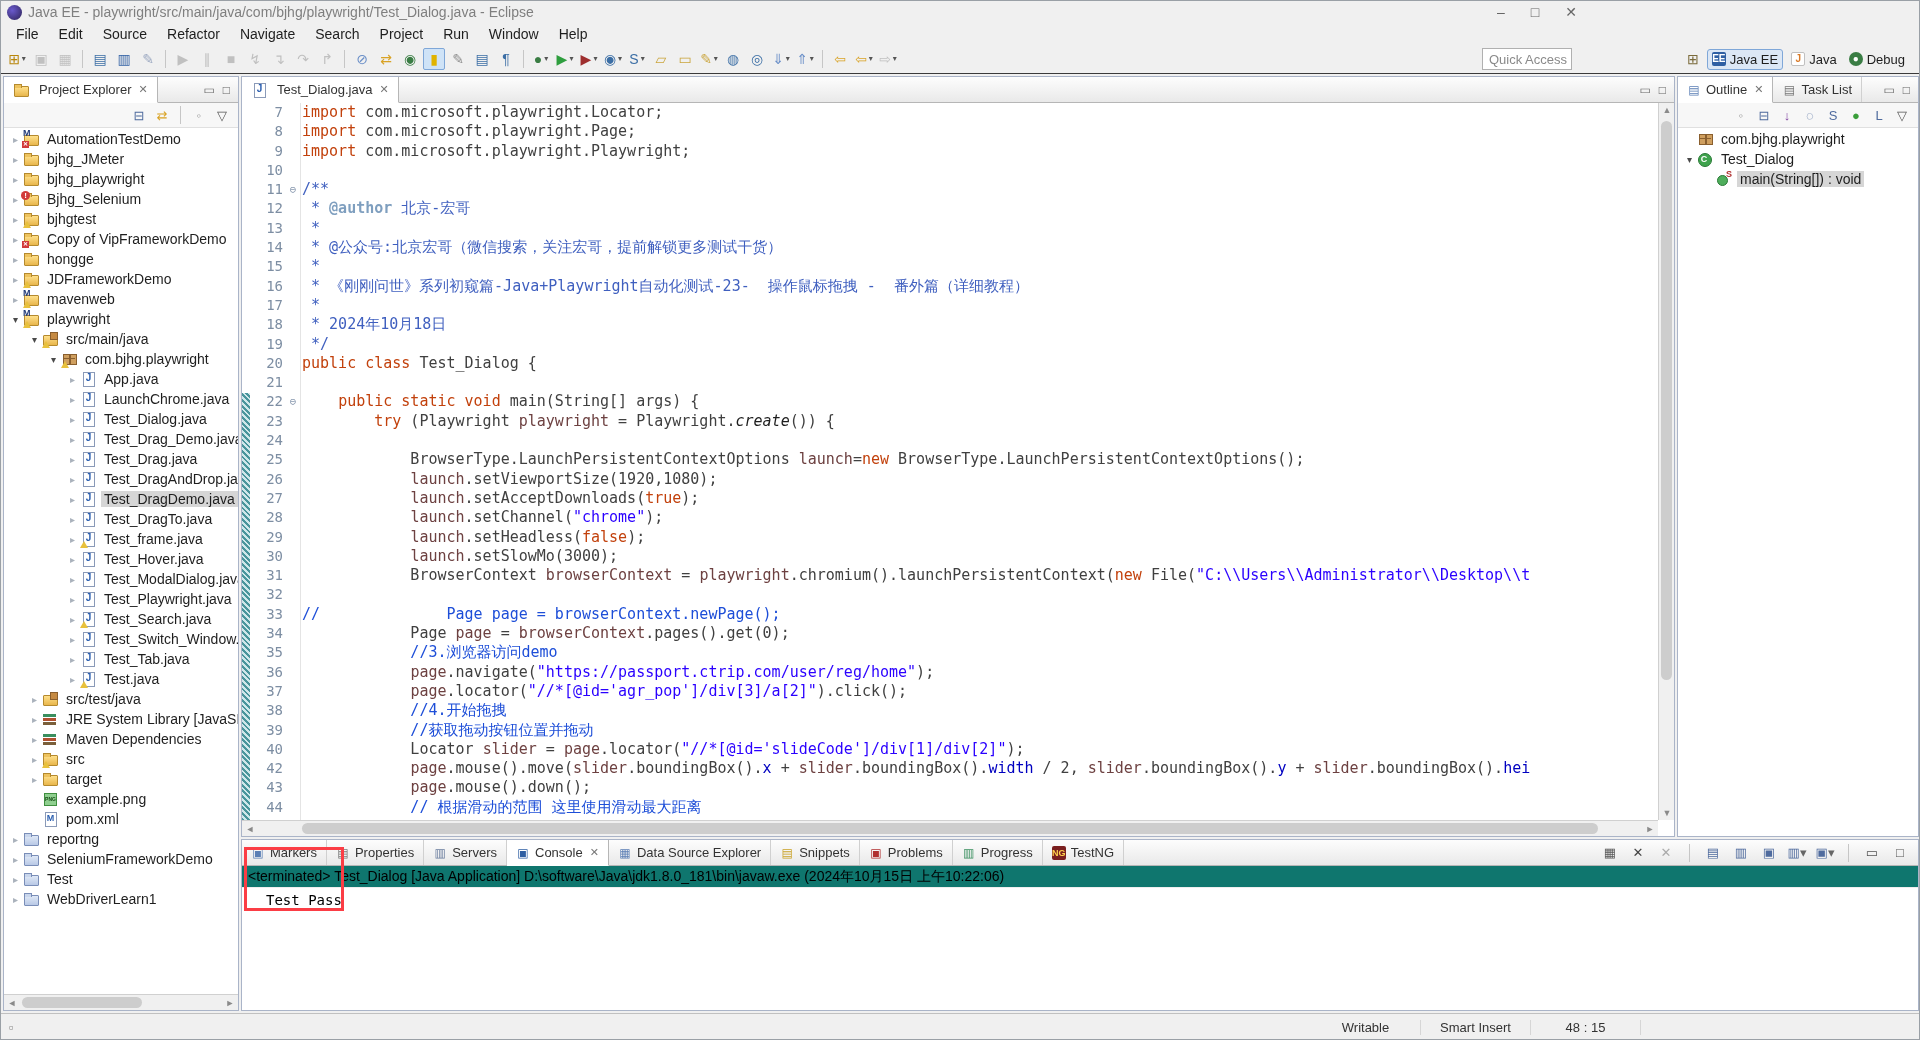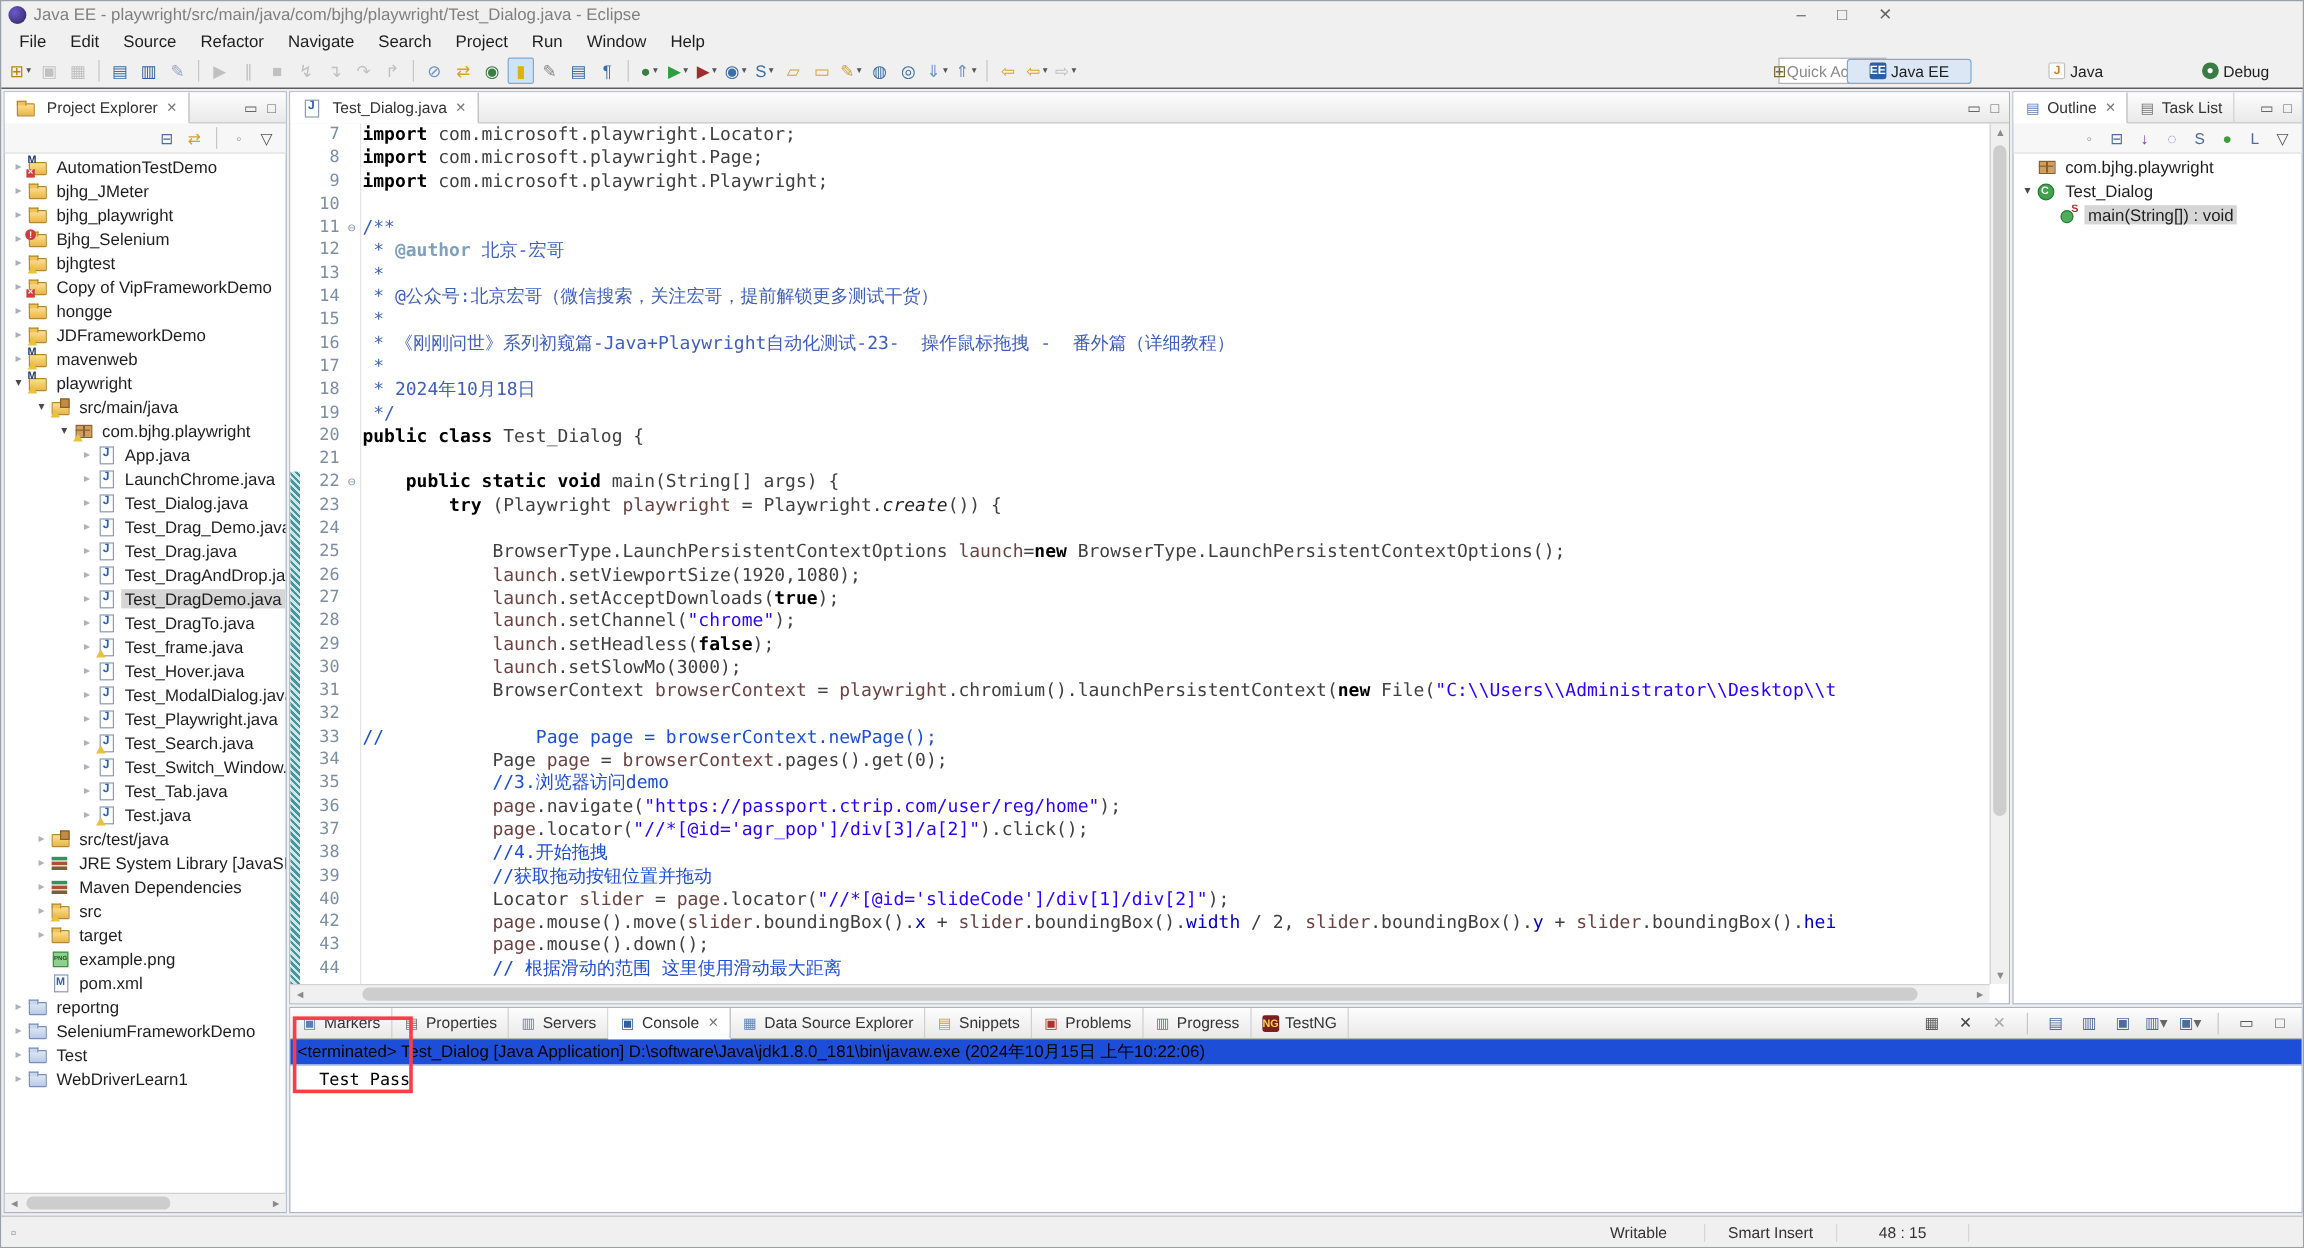--- a/index.html
+++ b/index.html
@@ -17,21 +17,21 @@
   .menubar { position:absolute; left:0; top:22px; width:1920px; height:21px; display:flex; align-items:center; padding-left:6px; gap:2px; }
   .menu-item { padding:2px 9px; color:#1e1e1e; }
   .toolbar { position:absolute; left:0; top:43px; width:1920px; height:30px; display:flex; align-items:center; padding-left:4px; border-bottom:1px solid #3a3a3a; }
   .tbi { display:inline-flex; align-items:center; justify-content:center; min-width:22px; height:22px; margin:0 1px; font-size:14px; border-radius:2px; }
   .tbi.sel { background:#cfe3f7; border:1px solid #7fa7d8; }
   .tbi .dd { font-size:8px; color:#555; margin-left:2px; }
   .tb-sep { width:1px; height:18px; background:#c6c6c6; margin:0 5px; }
   .quick-access { position:absolute; right:347px; top:47px; width:90px; height:22px; border:1px solid #b0b0b0; background:#fff; color:#8a8a8a; font-size:13px; display:flex; align-items:center; padding-left:6px; }
   .persp-bar { position:absolute; right:10px; top:46px; height:24px; display:flex; align-items:center; gap:4px; }
   .persp-open { color:#7a6a3a; font-size:14px; margin-right:4px; }
-  .persp { display:flex; align-items:center; gap:4px; padding:2px 18px; border-radius:3px; font-size:13px;margin-left:42px; }
+  .persp { display:flex; align-items:flex-start; gap:4px; padding:2px 4px; border-radius:3px; font-size:13px; }
   .persp.active { background:#dce7f5; border:1px solid #7fa7d8; }
   .pi { width:14px; height:14px; display:inline-flex; align-items:center; justify-content:center; font-weight:bold; font-size:10px; border-radius:2px; }
   .pi-javaee { background:#2f5fa3; color:#fff; }
   .pi-java { background:#fff; color:#d97b2a; border:1px solid #c0c0c0; }
   .pi-debug { background:#3a7d44; color:#fff; border-radius:50%; }
 
   
   .panel { position:absolute; background:#fff; border:1px solid #aab4c8; }
   .ptabs { height:26px; background:linear-gradient(#fdfdfd,#e9e9e9); border-bottom:1px solid #b6b6b6; display:flex; align-items:stretch; }
   .ptab { display:flex; align-items:center; gap:5px; padding:0 9px; font-size:13px; color:#333; border-right:1px solid #d0d0d0; }
@@ -81,38 +81,38 @@
 
   
   #editor-code { position:absolute; left:0; top:26px; right:16px; bottom:16px; overflow:hidden; background:#fff; }
   .cl { display:flex; height:19.3px; line-height:19.3px; white-space:pre; font-family:"DejaVu Sans Mono",monospace; font-size:15px; }
   .cl .gut { width:44px; flex:0 0 44px; text-align:right; color:#7d8ea3; padding-right:3px; font-size:14px; }
   .cl .fold { width:14px; flex:0 0 14px; color:#8a9ab0; font-size:11px; text-align:center; }
   .cl .src { padding-left:2px; }
   .chgbar { position:absolute; left:0; width:8px; z-index:3;
     background:repeating-linear-gradient(45deg,#49959c 0 2px,#cfe7ea 2px 4px); }
   .gutline { position:absolute; left:58px; top:26px; bottom:16px; width:1px; background:#e4e4e4; }
-  .kw { color:#000000; font-weight:bold; }
+  .kw { color:#c2410c; font-weight:normal; }
   .str { color:#2a00ff; }
   .com { color:#1d4ed8; }
   .jdoc { color:#3f5fbf; }
   .jtag { color:#7f9fbf; font-weight:bold; }
   .var { color:#6d4141; }
   .fld { color:#0000c0; }
   .it { font-style:italic; }
   .pl { color:#404040; }
 
   .vscroll { position:absolute; right:0; top:26px; bottom:16px; width:16px; background:#f0f0f0; border-left:1px solid #d0d0d0; }
   .vscroll .thumb { position:absolute; left:2px; right:2px; top:18px; height:78%; background:#cdcdcd; border-radius:6px; }
   .sarr { position:absolute; color:#8a8a8a; font-size:9px; width:16px; text-align:center; }
   .hscroll { position:absolute; left:0; right:16px; bottom:0; height:16px; background:#f0f0f0; border-top:1px solid #d0d0d0; }
   .hscroll .thumb { position:absolute; top:2px; bottom:2px; background:#cdcdcd; border-radius:6px; }
 
   
-  #console-title { height:22px; display:flex; align-items:center; padding-left:6px; font-size:14px; color:#000; background:#1d4ed8; border-bottom:1px solid #eee; white-space:nowrap; }
+  #console-title { height:22px; display:flex; align-items:center; padding-left:6px; font-size:14px; color:#000; background:#0f766e; border-bottom:1px solid #eee; white-space:nowrap; }
   #console-body { font-family:"DejaVu Sans Mono",monospace; font-size:14px; padding:4px 0 0 24px; color:#000; }
   .ctab-ic { width:14px; height:14px; display:inline-flex; align-items:center; justify-content:center; font-size:12px; }
   .ctab-testng { background:#7a1f1f; color:#ffd34d; font:bold 9px "Liberation Sans",sans-serif; border-radius:2px; }
 
   .red-annotation { position:absolute; left:243px; top:846px; width:100px; height:64px; border:3px solid #fb3d45; z-index:50; pointer-events:none; }
 
   
   .statusbar { position:absolute; left:0; top:1012px; width:1920px; height:28px; background:#f0f0f0; border-top:1px solid #c0c0c0; display:flex; align-items:center; font-size:13px; color:#333; }
   .sb-left { margin-left:8px; color:#888; }
   .sb-group { position:absolute; left:1310px; display:flex; }

